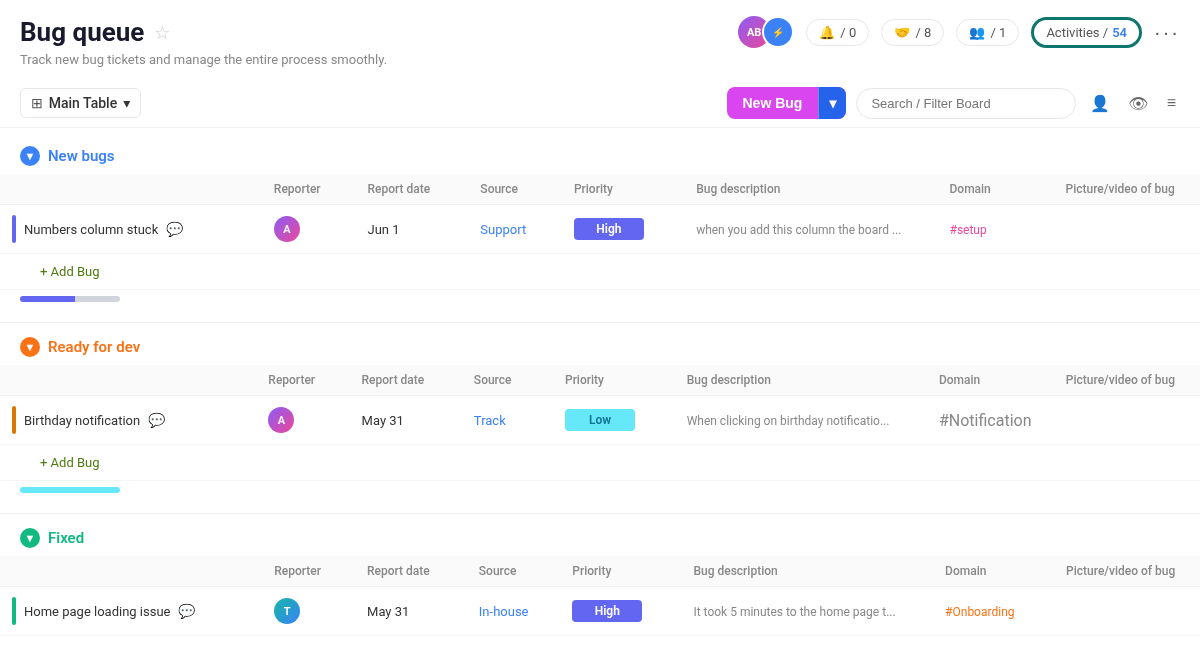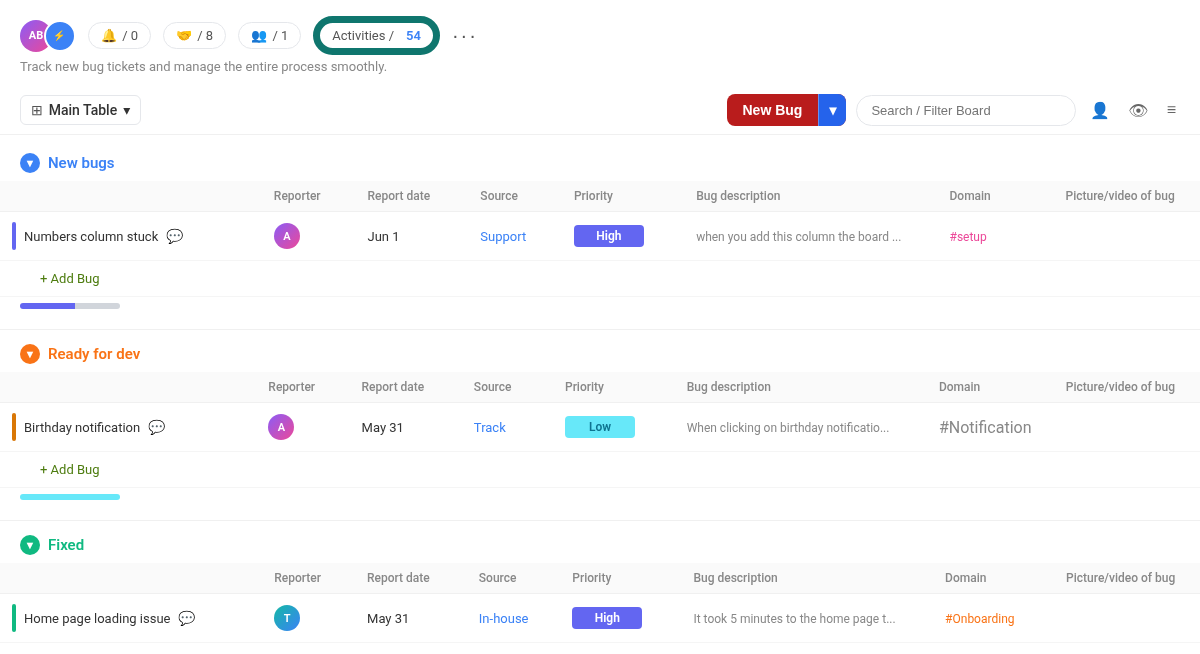--- a/index.html
+++ b/index.html
@@ -9,31 +9,31 @@
     .header { padding: 16px 20px 0; }
     .header-top { display: flex; align-items: center; justify-content: space-between; margin-bottom: 4px; }
     .title-row { display: flex; align-items: center; gap: 10px; }
     .page-title { font-size: 26px; font-weight: 700; color: #1a1a2e; }
     .star-icon { color: #ccc; font-size: 18px; cursor: pointer; }
     .header-actions { display: flex; align-items: center; gap: 12px; }
     .avatar-group { display: flex; align-items: center; }
     .avatar-img { width: 32px; height: 32px; border-radius: 50%; background: linear-gradient(135deg, #8b5cf6, #ec4899); display: flex; align-items: center; justify-content: center; color: white; font-size: 11px; font-weight: 700; }
     .avatar-badge { width: 32px; height: 32px; border-radius: 50%; background: #3b82f6; display: flex; align-items: center; justify-content: center; color: white; font-size: 10px; font-weight: 700; border: 2px solid white; margin-left: -8px; }
     .stat-pill { display: flex; align-items: center; gap: 5px; padding: 5px 12px; border: 1px solid #e5e7eb; border-radius: 20px; font-size: 13px; color: #555; cursor: pointer; }
-    .activities-pill { display: flex; align-items: center; gap: 4px; padding: 5px 12px; border: 7px solid #0f766e; border-radius: 20px; font-size: 13px; color: #555; cursor: pointer; }
-    .activities-count { color: #3b82f6; font-weight: 600; margin-left: 8px; }
+    .activities-pill { display: flex; align-items: center; gap: 4px; padding: 5px 12px; border: 3px solid #0f766e; border-radius: 20px; font-size: 13px; color: #555; cursor: pointer; }
+    .activities-count { color: #3b82f6; font-weight: 600; }
     .more-btn { background: none; border: none; cursor: pointer; color: #555; font-size: 20px; letter-spacing: 2px; }
     .subtitle { font-size: 13px; color: #888; margin-bottom: 12px; }
     
     
     .toolbar { display: flex; align-items: center; justify-content: space-between; padding: 8px 20px; border-bottom: 1px solid #f0f0f0; margin-bottom: 0; }
     .main-table-btn { display: flex; align-items: center; gap: 6px; font-size: 14px; font-weight: 500; color: #333; cursor: pointer; padding: 6px 10px; border-radius: 6px; border: 1px solid #e5e7eb; }
     .grid-icon { color: #555; }
     .toolbar-right { display: flex; align-items: center; gap: 10px; }
-    .new-bug-btn { display: flex; align-items: center; gap: 0; background: #b91c1c; color: white; border: none; border-radius: 8px; cursor: pointer; font-size: 14px; font-weight: 600; overflow: hidden; }
+    .new-bug-btn { display: flex; align-items: center; gap: 0; background: #d946ef; color: white; border: none; border-radius: 8px; cursor: pointer; font-size: 14px; font-weight: 600; overflow: hidden; }
     .new-bug-text { padding: 8px 16px; }
     .new-bug-arrow { padding: 8px 10px; background: #2563eb; border-left: 1px solid rgba(255,255,255,0.3); }
     .search-input { padding: 7px 14px; border: 1px solid #e5e7eb; border-radius: 20px; font-size: 13px; color: #888; width: 220px; outline: none; }
     .icon-btn { background: none; border: none; cursor: pointer; color: #666; font-size: 16px; padding: 4px; }
     
     
     .content { padding: 10px 0; }
     
     
     .section { margin-bottom: 10px; }
@@ -90,20 +90,24 @@
     
     
     .av-purple { background: linear-gradient(135deg, #8b5cf6, #ec4899); }
     .av-teal { background: linear-gradient(135deg, #14b8a6, #3b82f6); position: relative; }
   </style>
 </head>
 <body>
 
 <div class="header">
   <div class="header-top">
+    <div class="title-row">
+      <h1 class="page-title">Bug queue</h1>
+      <span class="star-icon">☆</span>
+    </div>
     <div class="header-actions">
       <div class="avatar-group">
         <div class="avatar-img">AB</div>
         <div class="avatar-badge">⚡</div>
       </div>
       <div class="stat-pill">
         <span>🔔</span>
         <span>/ 0</span>
       </div>
       <div class="stat-pill">

